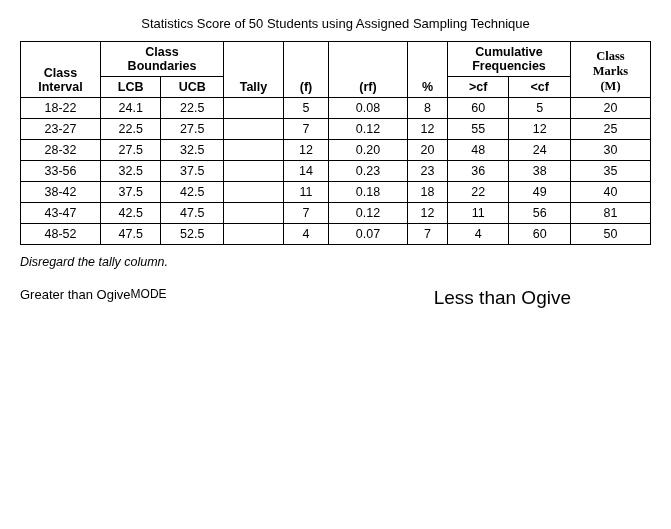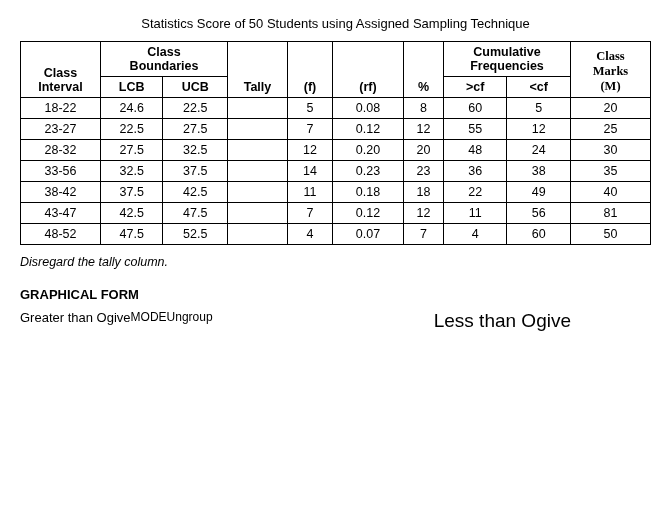--- a/index.html
+++ b/index.html
@@ -38,21 +38,21 @@
     .col-class-interval {
       width: 80px;
     }
     .col-boundaries {
       width: 100px;
     }
     .col-tally {
       width: 60px;
     }
     .col-f { width: 45px; }
-    .col-rf { width: 71px; }
+    .col-rf { width: 79px; }
     .col-pct { width: 40px; }
     .col-cumfreq { width: 100px; }
     .col-marks { width: 80px; font-family: Liberation Serif, serif; }
     .italic-note {
       font-style: italic;
       margin-top: 10px;
       font-size: 12.5px;
     }
     .graphical-section {
       margin-top: 18px;
@@ -104,21 +104,21 @@
     <tr>
       <th>LCB</th>
       <th>UCB</th>
       <th>&gt;cf</th>
       <th>&lt;cf</th>
     </tr>
   </thead>
   <tbody id="table-body">
   <tr>
       <td>18-22</td>
-      <td>24.6</td>
+      <td>24.1</td>
       <td>22.5</td>
       <td></td>
       <td>5</td>
       <td>0.08</td>
       <td>8</td>
       <td>60</td>
       <td>5</td>
       <td>20</td>
     </tr>
       <tr>
@@ -192,24 +192,22 @@
       <td>4</td>
       <td>60</td>
       <td>50</td>
     </tr>
     </tbody>
 </table>
 
 <p class="italic-note">Disregard the tally column.</p>
 
 <div class="graphical-section">
-  <p class="graphical-title">GRAPHICAL FORM</p>
   <div class="ogive-row">
     <div class="ogive-left">
       <span class="ogive-label">Greater than Ogive</span>
       <span class="handwritten">MODE</span>
-      <span class="handwritten">Ungroup</span>
     </div>
     <div class="ogive-right">
       <span>Less than Ogive</span>
     </div>
   </div>
 </div>
 
 </body></html>

